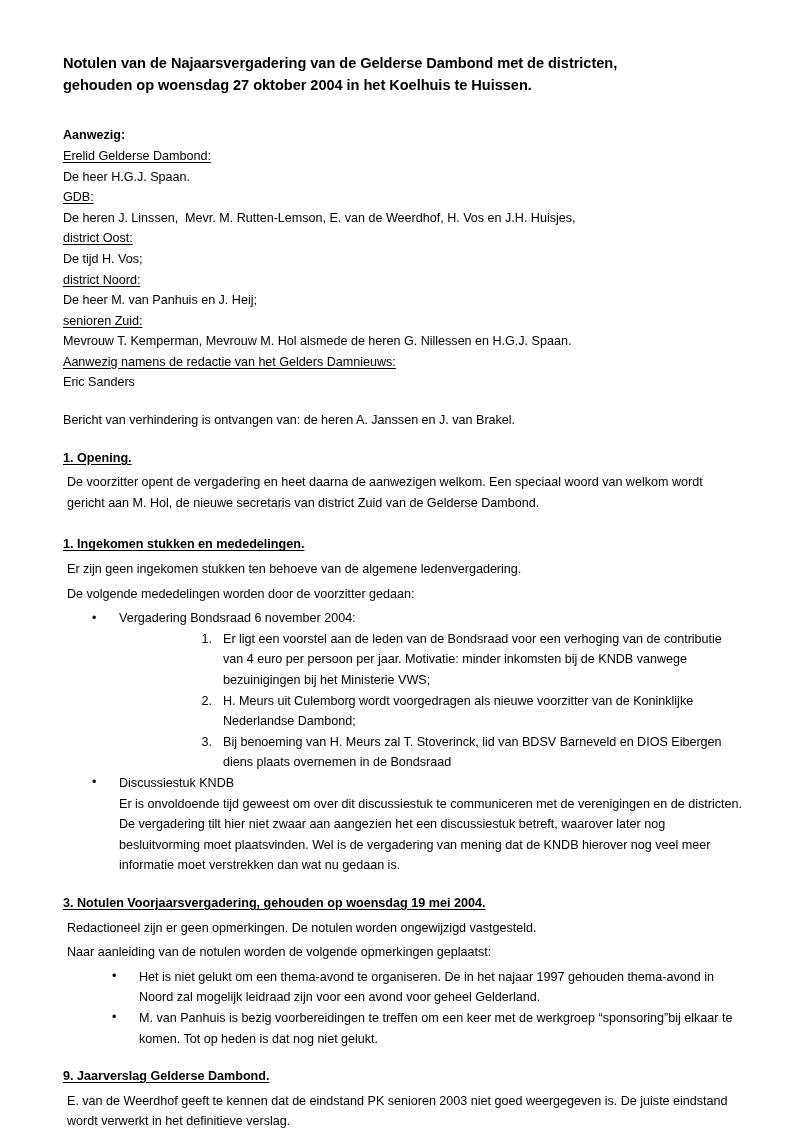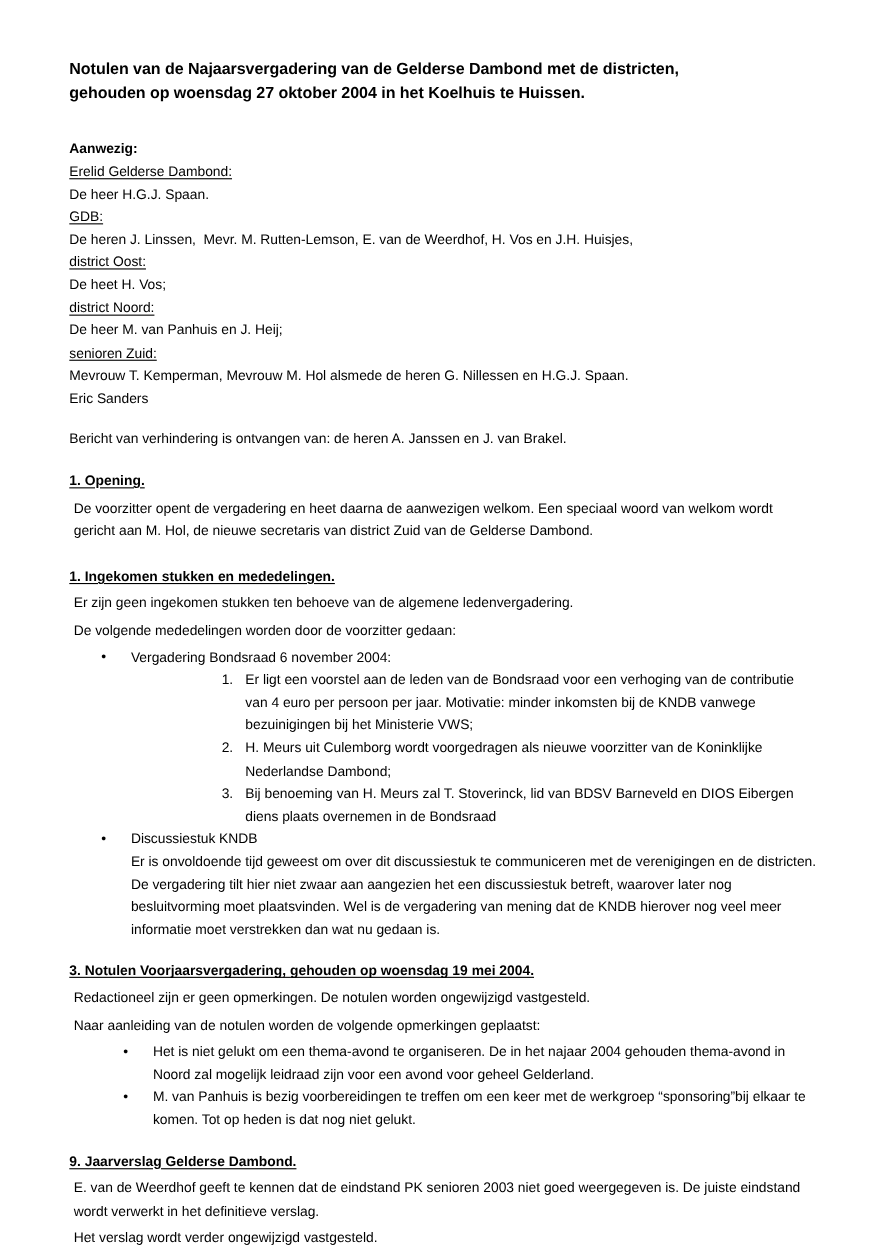--- a/index.html
+++ b/index.html
@@ -127,28 +127,29 @@
   <div>
     <div class="line bold">Aanwezig:</div>
 
     <div class="line"><span class="u">Erelid Gelderse Dambond:</span></div>
     <div class="line">De heer H.G.J. Spaan.</div>
 
     <div class="line"><span class="u">GDB:</span></div>
     <div class="line">De heren J. Linssen,  Mevr. M. Rutten-Lemson, E. van de Weerdhof, H. Vos en J.H. Huisjes,</div>
 
     <div class="line"><span class="u">district Oost:</span></div>
-    <div class="line">De heet H. Vos;</div>
+    <div class="line">De tijd H. Vos;</div>
 
     <div class="line"><span class="u">district Noord:</span></div>
     <div class="line">De heer M. van Panhuis en J. Heij;</div>
 
     <div class="line"><span class="u">senioren Zuid:</span></div>
     <div class="line">Mevrouw T. Kemperman, Mevrouw M. Hol alsmede de heren G. Nillessen en H.G.J. Spaan.</div>
 
+    <div class="line"><span class="u">Aanwezig namens de redactie van het Gelders Damnieuws:</span></div>
     <div class="line">Eric Sanders</div>
   </div>
 
   <div class="spacer-md"></div>
 
   <div class="line">Bericht van verhindering is ontvangen van: de heren A. Janssen en J. van Brakel.</div>
 
   <div class="spacer-md"></div>
 
   <div>
@@ -188,21 +189,21 @@
     </ul>
   </div>
 
   <div class="spacer-md"></div>
 
   <div>
     <div><span class="heading">3. Notulen Voorjaarsvergadering, gehouden op woensdag 19 mei 2004.</span></div>
     <p class="para block">Redactioneel zijn er geen opmerkingen. De notulen worden ongewijzigd vastgesteld.</p>
     <p class="para block">Naar aanleiding van de notulen worden de volgende opmerkingen geplaatst:</p>
     <ul class="ul2">
-      <li><span>Het is niet gelukt om een thema-avond te organiseren. De in het najaar 2004 gehouden thema-avond in Noord zal mogelijk leidraad zijn voor een avond voor geheel Gelderland.</span></li>
+      <li><span>Het is niet gelukt om een thema-avond te organiseren. De in het najaar 1997 gehouden thema-avond in Noord zal mogelijk leidraad zijn voor een avond voor geheel Gelderland.</span></li>
       <li><span>M. van Panhuis is bezig voorbereidingen te treffen om een keer met de werkgroep “sponsoring”bij elkaar te komen. Tot op heden is dat nog niet gelukt.</span></li>
     </ul>
   </div>
 
   <div class="spacer-md"></div>
 
   <div>
     <div><span class="heading">9. Jaarverslag Gelderse Dambond.</span></div>
     <p class="para block">E. van de Weerdhof geeft te kennen dat de eindstand PK senioren 2003 niet goed weergegeven is. De juiste eindstand wordt verwerkt in het definitieve verslag.</p>
     <p class="para block">Het verslag wordt verder ongewijzigd vastgesteld.</p>

